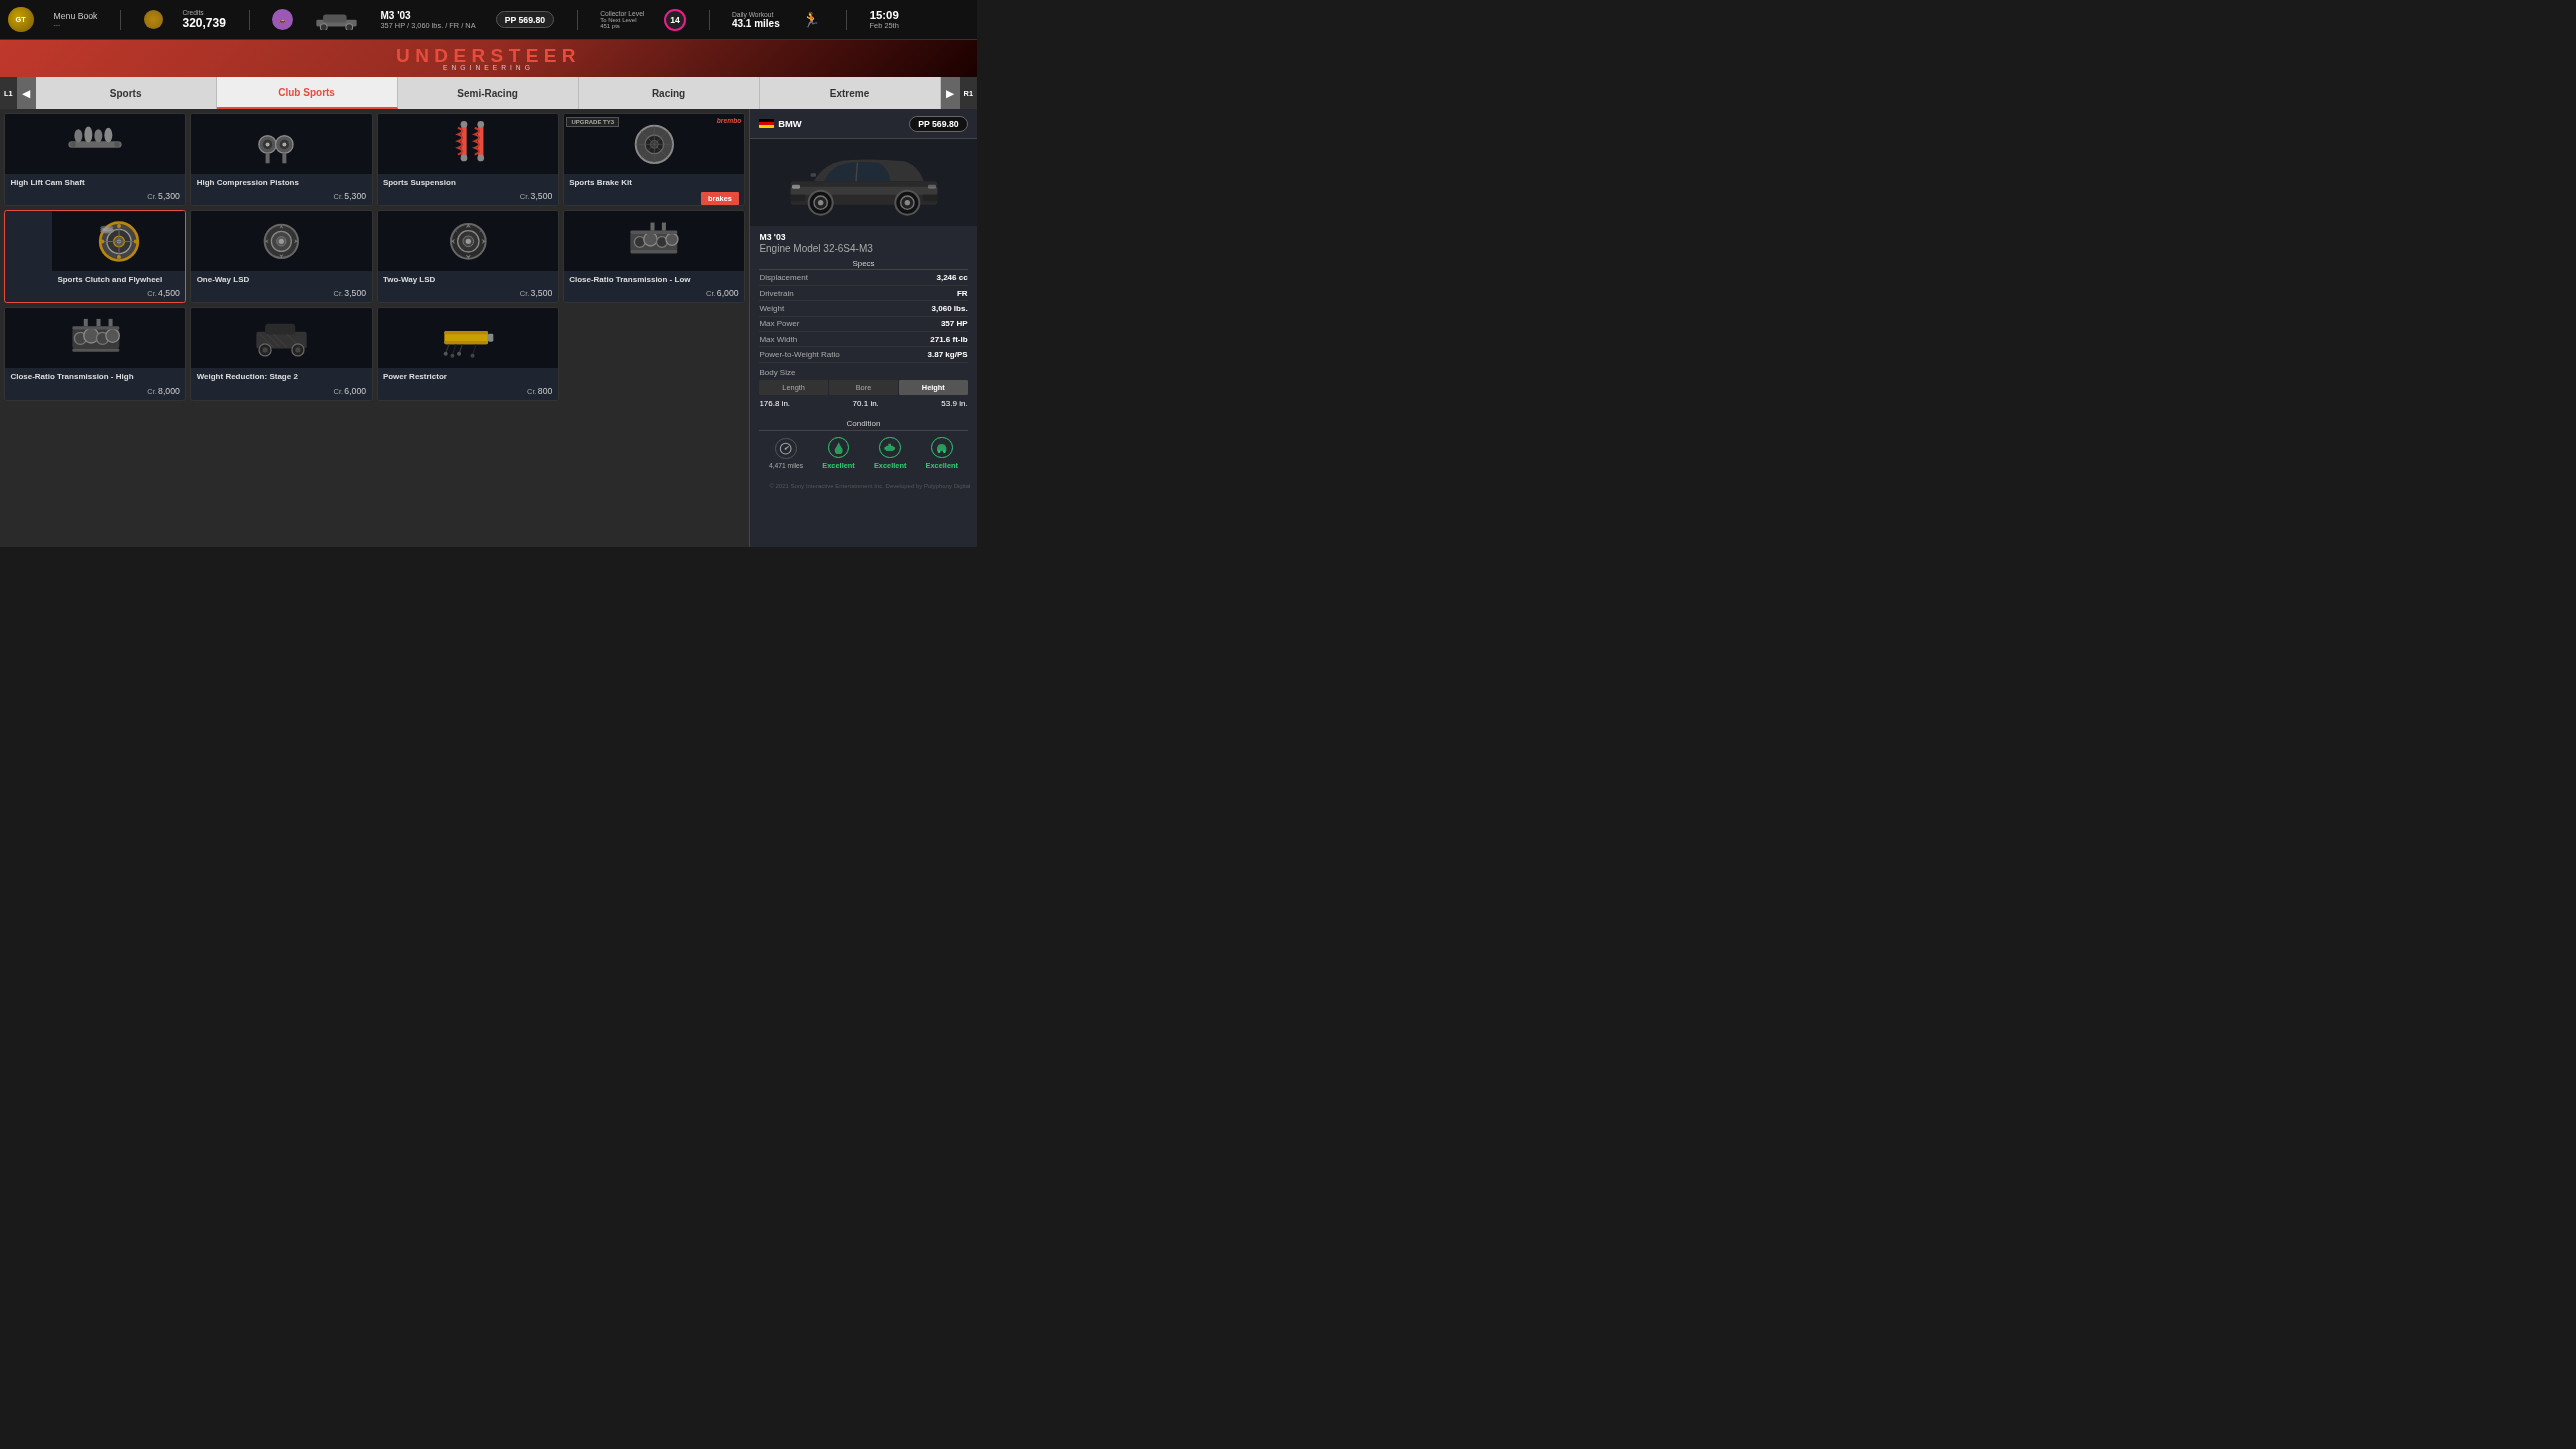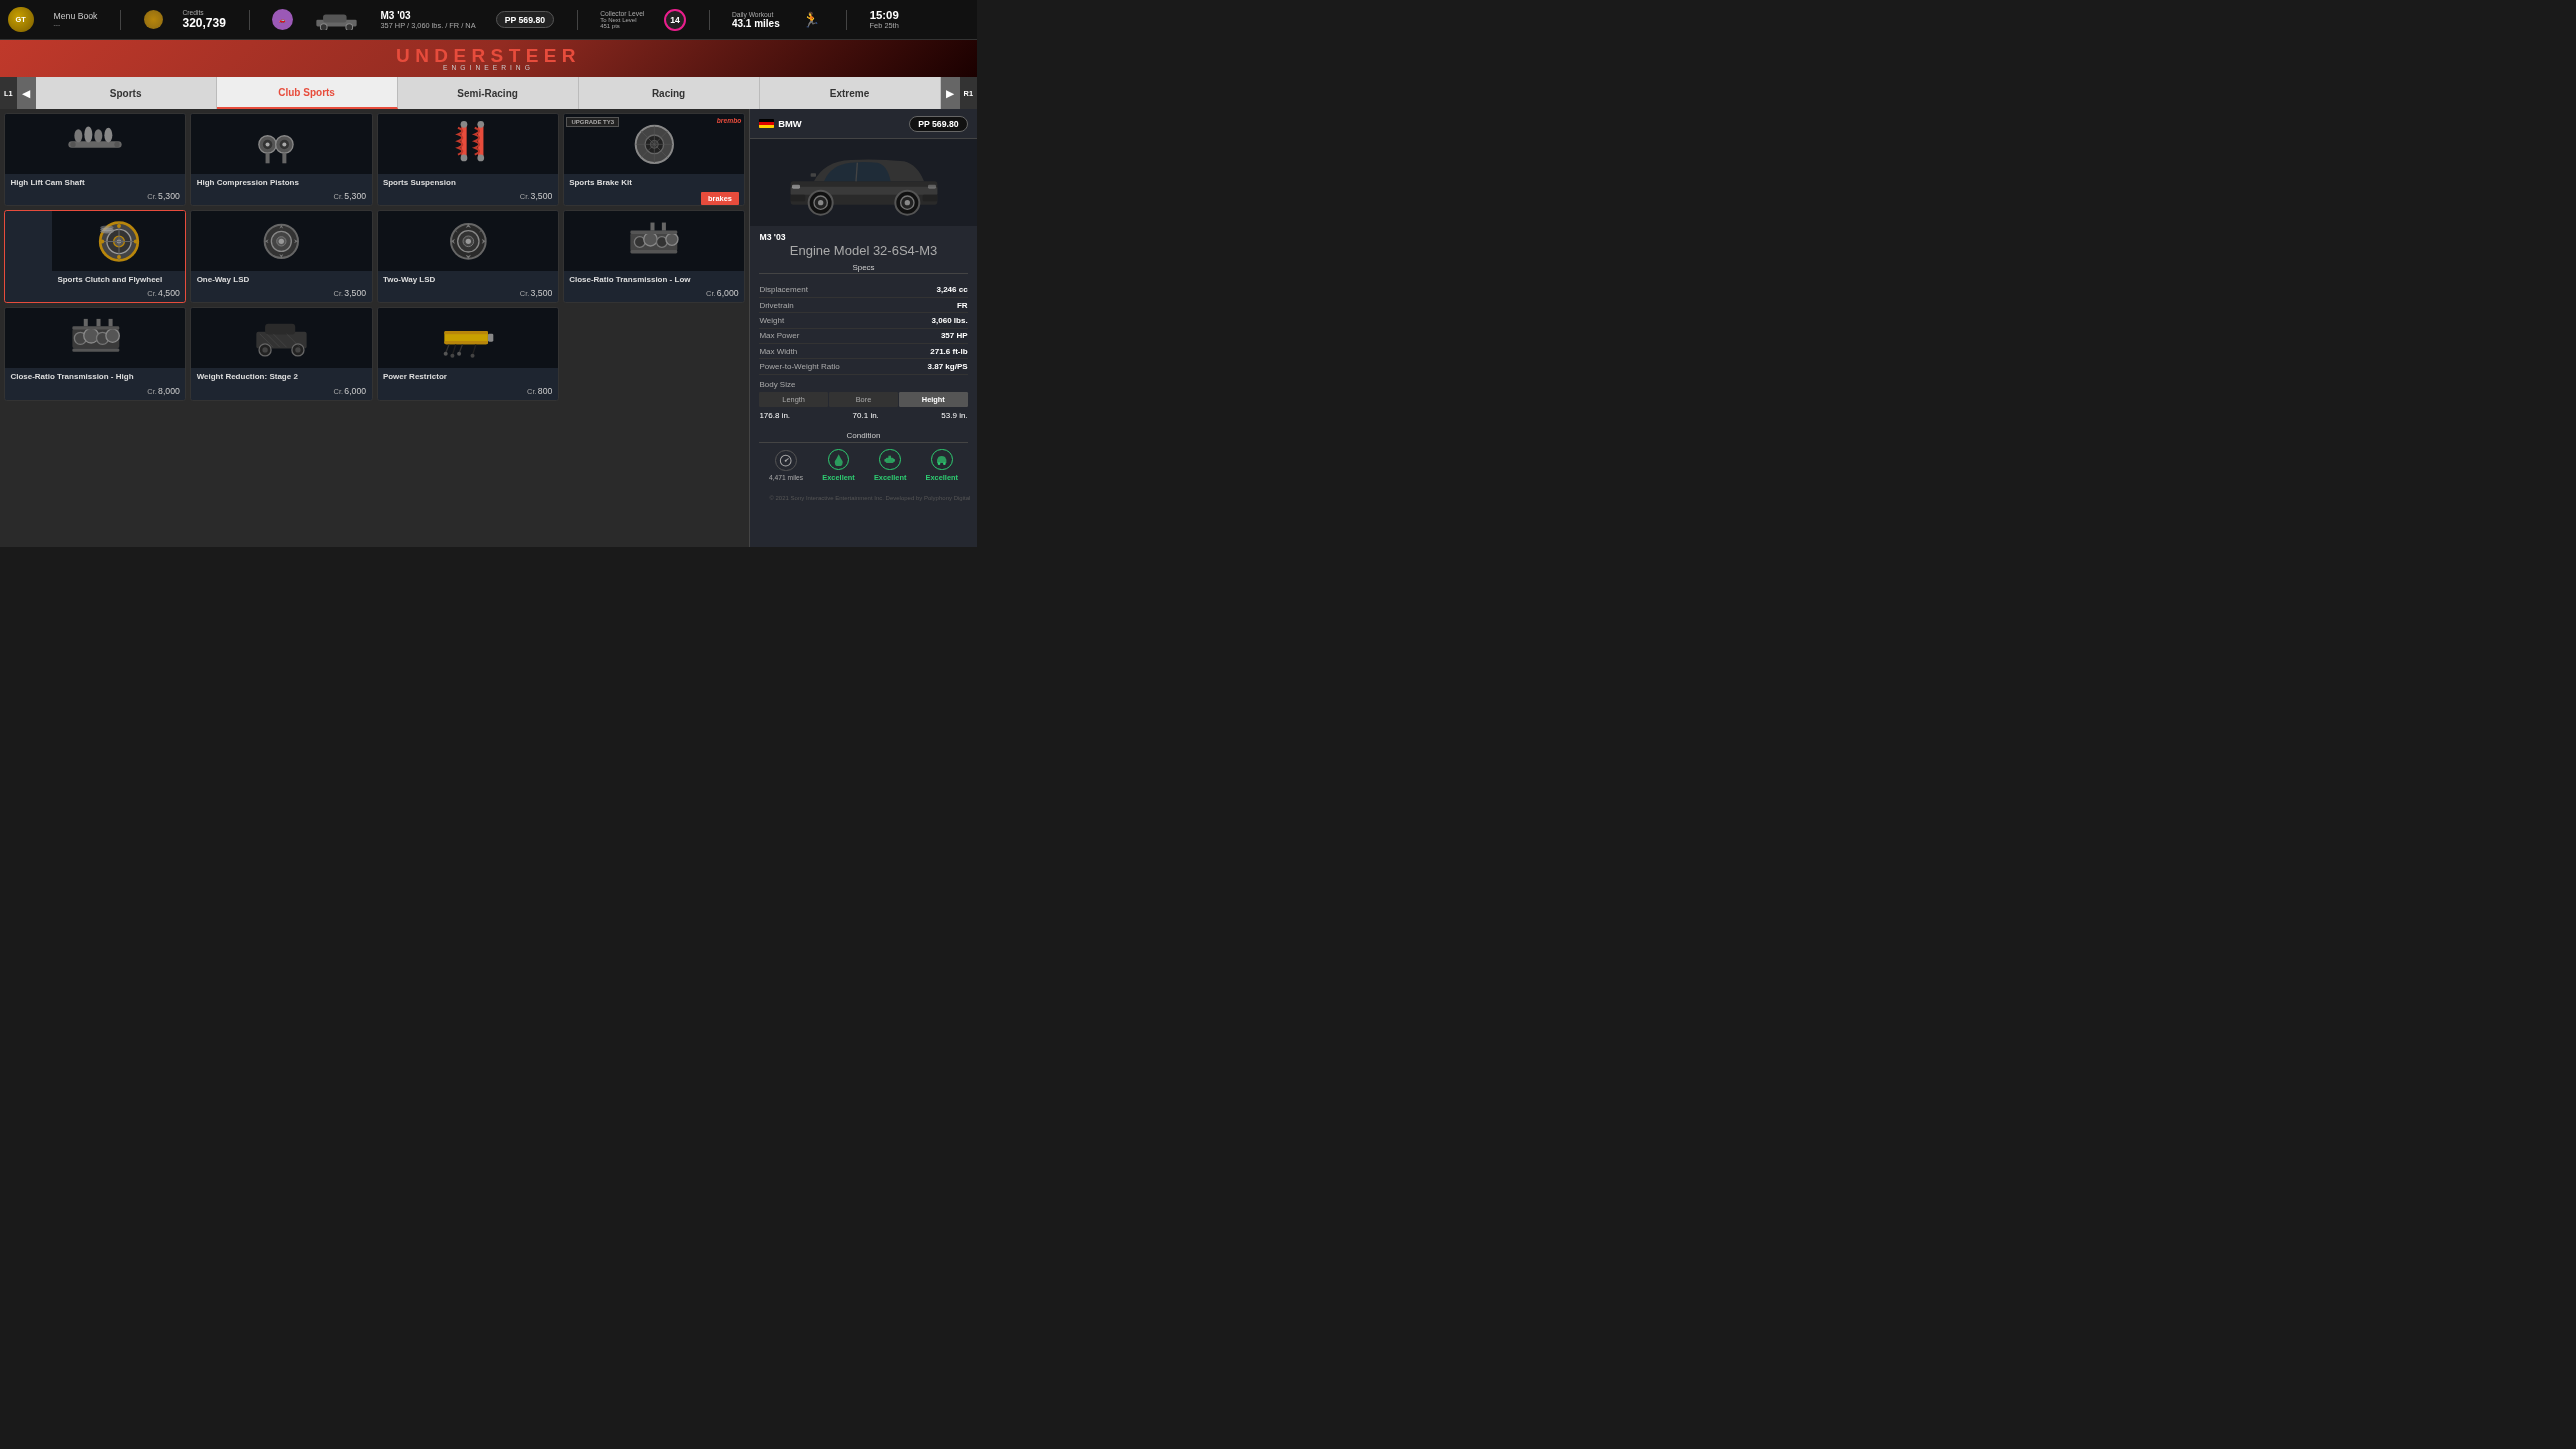--- a/index.html
+++ b/index.html
@@ -225,28 +225,28 @@
       width: 100%;
       height: 87px;
       background: #1a1d24;
       display: flex;
       align-items: center;
       justify-content: center;
       padding: 6.7px;
     }
 
     .panel-car-model { color: #fff; font-size: 8.7px; font-weight: bold; padding: 5.4px 9.4px 1.3px; }
-    .panel-engine { color: #aaa; font-size: 13px; padding: 0 9.4px 5.4px; text-align: center; }
+    .panel-engine { color: #aaa; font-size: 10px; padding: 0 9.4px 5.4px; }
 
     .specs-section { padding: 0 9.4px; }
     .specs-title {
       color: #ccc;
       font-size: 8px;
       text-align: center;
-      margin-bottom: 8px;
+      margin-bottom: 0;
       border-bottom: 0.7px solid #444;
       padding-bottom: 1px;
     }
     .spec-row {
       display: flex;
       justify-content: space-between;
       align-items: center;
       padding: 2.7px 0;
       border-bottom: 0.7px solid #333;
     }

